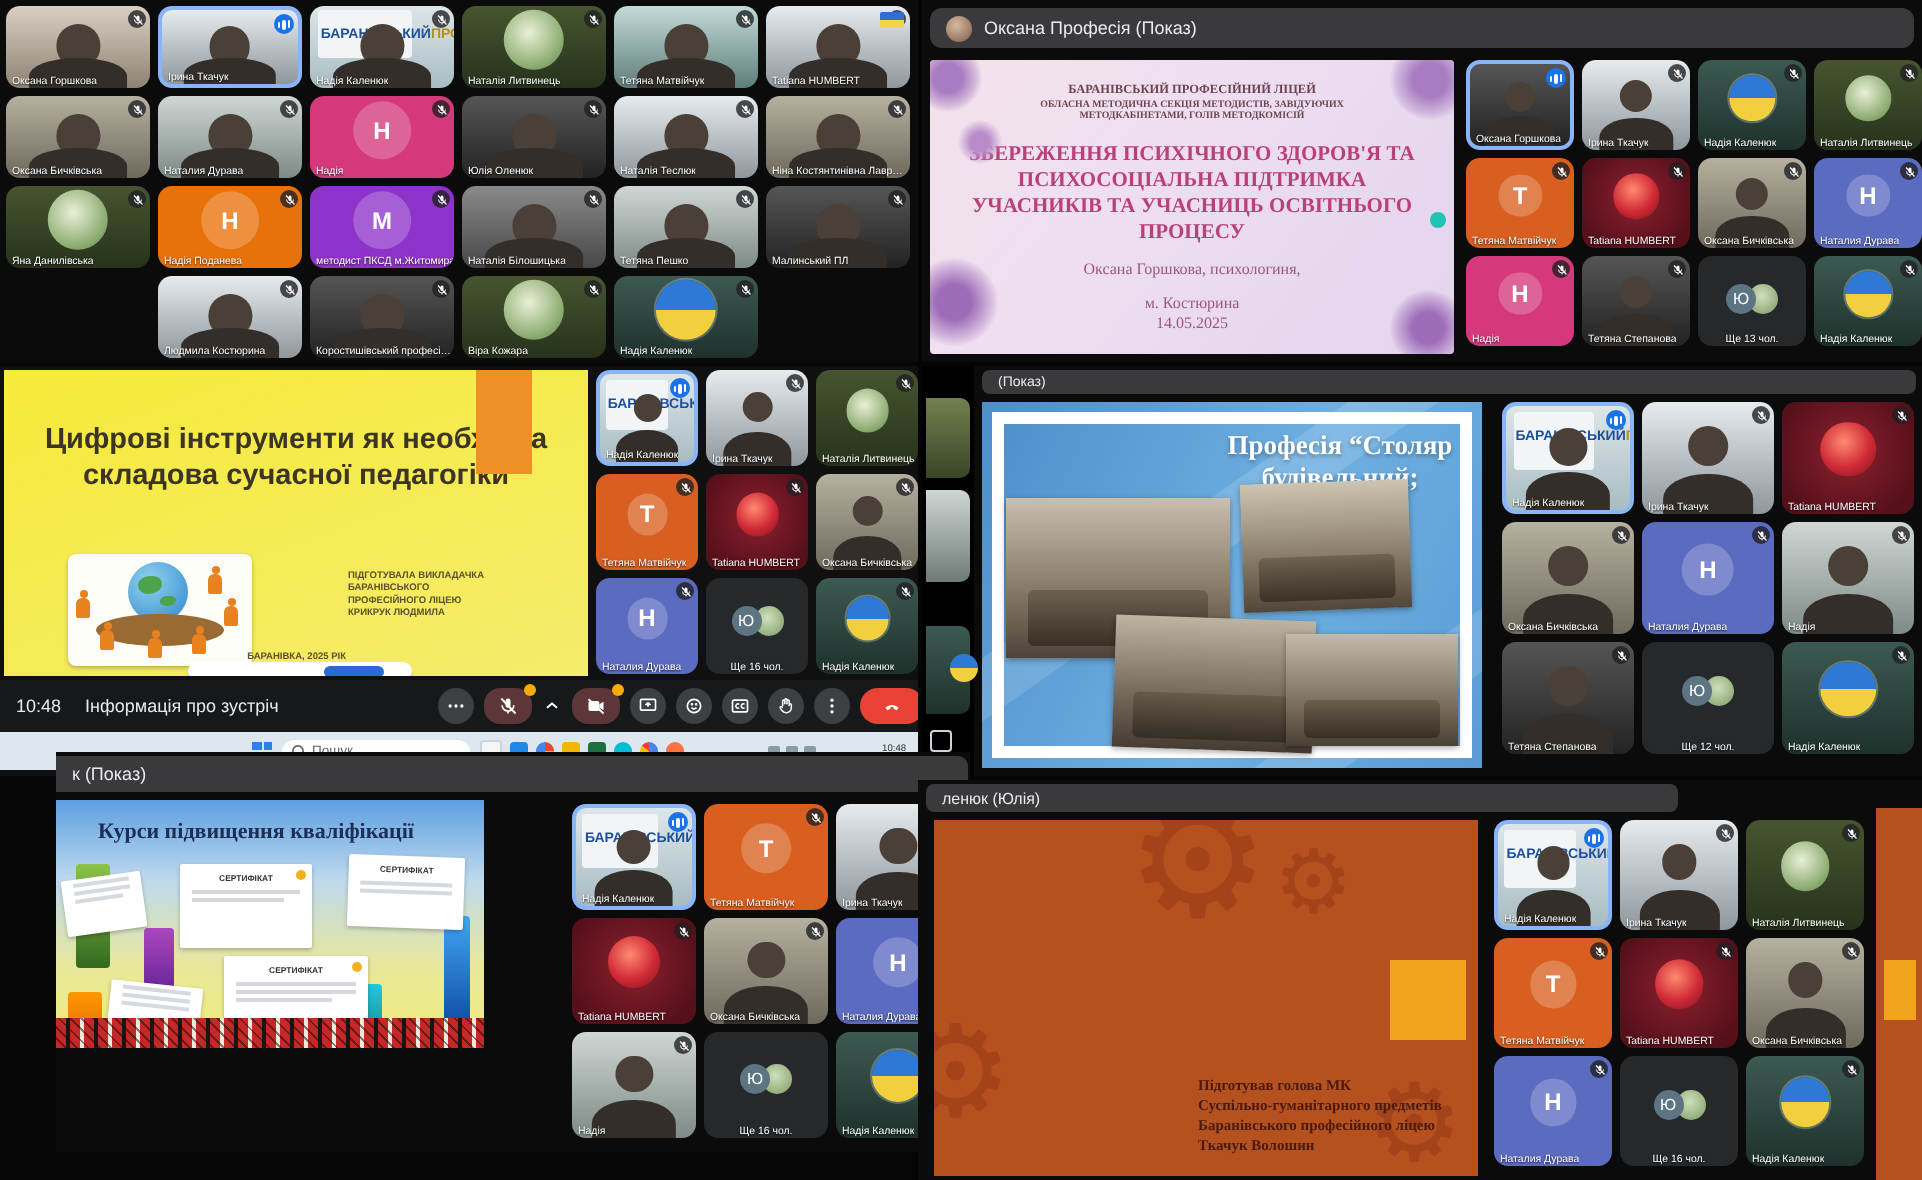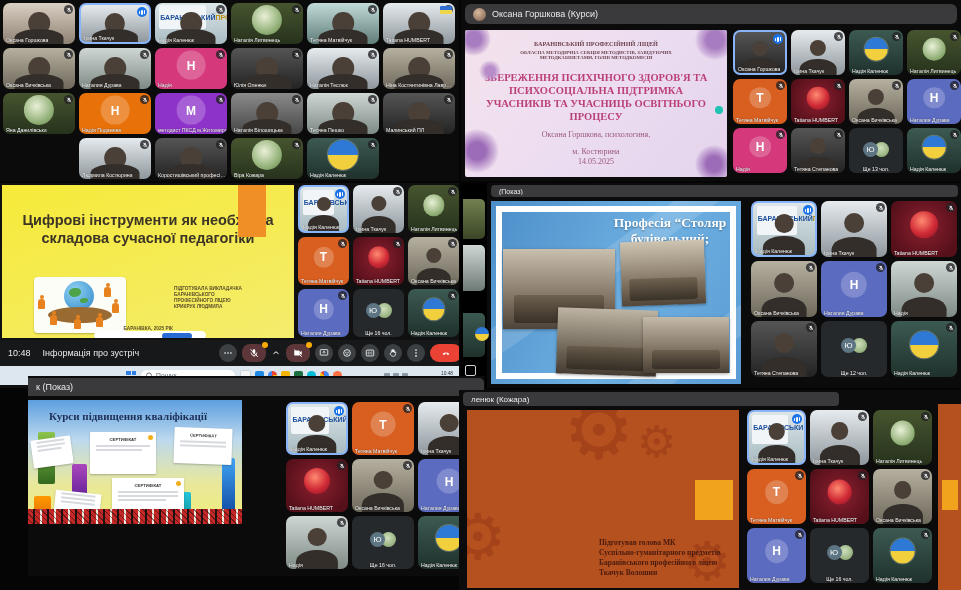--- a/index.html
+++ b/index.html
@@ -573,21 +573,21 @@
 
     <div class="nm">Надія Каленюк</div>
   </div>
         </div>
       </div>
   </div>
 
   <div class="panel" id="pB">
     <div class="sharebar" style="left:4px;top:4px;right:4px;height:20px;">
       <span class="ava"></span>
-      <span class="txt">Оксана Горшкова (Курси)</span>
+      <span class="txt">Оксана Професія (Показ)</span>
     </div>
     <div class="slideB">
       <span class="fl" style="left:-8px;top:-8px;width:34px;height:34px;background:radial-gradient(circle,#a87cc0 0 30%,rgba(168,124,192,.35) 60%,transparent 72%);"></span>
       <span class="fl" style="left:14px;top:30px;width:22px;height:22px;background:radial-gradient(circle,#b88cc9 0 30%,rgba(184,140,201,.3) 60%,transparent 72%);"></span>
       <span class="fl" style="left:-10px;bottom:4px;width:44px;height:44px;background:radial-gradient(circle,#9d6cb8 0 28%,rgba(157,108,184,.35) 58%,transparent 72%);"></span>
       <span class="fl" style="right:-8px;top:-10px;width:40px;height:40px;background:radial-gradient(circle,#a87cc0 0 30%,rgba(168,124,192,.35) 60%,transparent 72%);"></span>
       <span class="fl" style="right:-6px;bottom:-6px;width:38px;height:38px;background:radial-gradient(circle,#9d6cb8 0 28%,rgba(157,108,184,.35) 58%,transparent 72%);"></span>
       <div class="l1">БАРАНІВСЬКИЙ ПРОФЕСІЙНИЙ ЛІЦЕЙ</div>
       <div class="l2">ОБЛАСНА МЕТОДИЧНА СЕКЦІЯ МЕТОДИСТІВ, ЗАВІДУЮЧИХ МЕТОДКАБІНЕТАМИ, ГОЛІВ МЕТОДКОМІСІЙ</div>
       <div class="ttl">ЗБЕРЕЖЕННЯ ПСИХІЧНОГО ЗДОРОВ'Я ТА ПСИХОСОЦІАЛЬНА ПІДТРИМКА УЧАСНИКІВ ТА УЧАСНИЦЬ ОСВІТНЬОГО ПРОЦЕСУ</div>
@@ -1399,21 +1399,21 @@
     </div>
 
     <div class="nm">Надія Каленюк</div>
   </div>
         </div>
       </div>
   </div>
 
   <div class="panel" id="pF">
     <div class="sharebar" style="left:4px;top:2px;width:360px;height:14px;border-radius:4px;">
-      <span class="txt" style="font-size:8px;">ленюк (Кожара)</span>
+      <span class="txt" style="font-size:8px;">ленюк (Юлія)</span>
     </div>
     <div class="slideF">
       <span class="gear" style="left:96px;top:-26px;font-size:80px;">⚙</span>
       <span class="gear" style="left:170px;top:6px;font-size:44px;">⚙</span>
       <span class="gear" style="left:-18px;top:90px;font-size:64px;">⚙</span>
       <span class="gear" style="left:216px;top:120px;font-size:54px;">⚙</span>
       <div class="ybox"></div>
       <div class="credit">
         <div>Підготував голова МК</div>
         <div>Суспільно-гуманітарного предметів</div>

